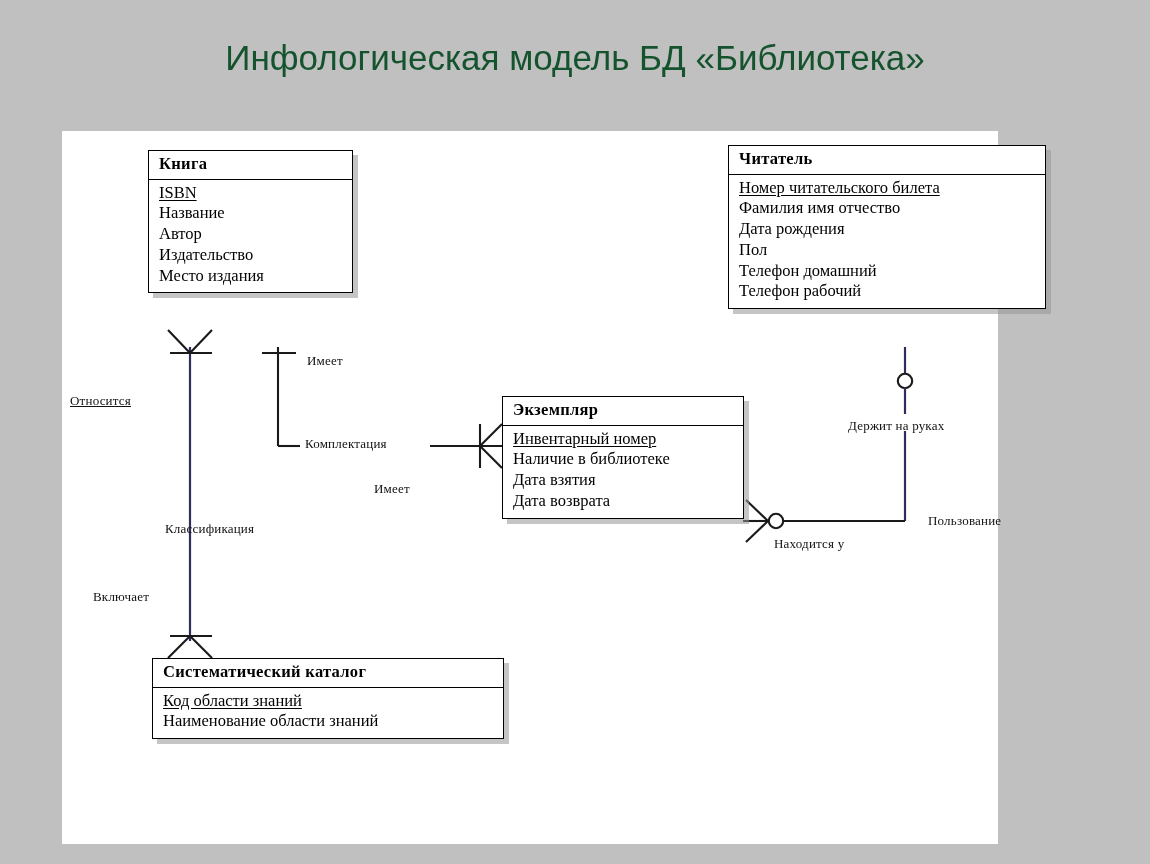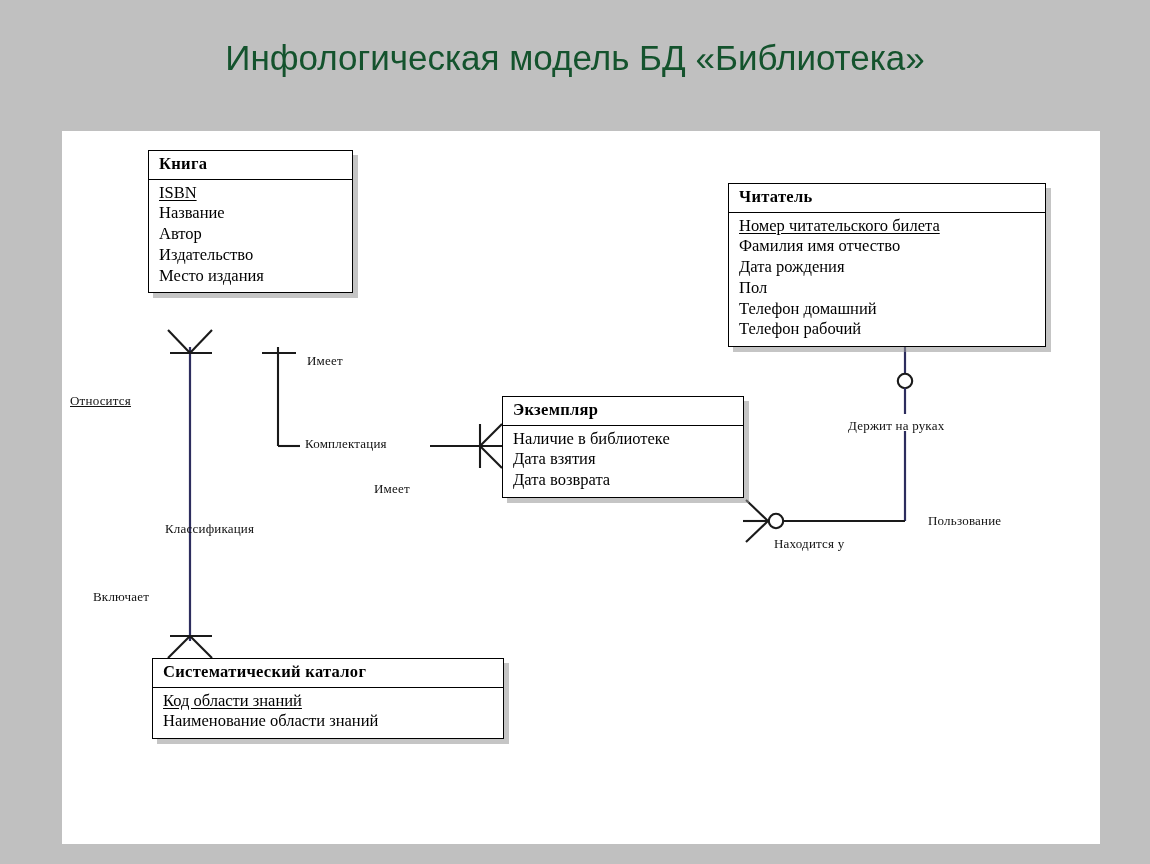--- a/index.html
+++ b/index.html
@@ -30,21 +30,21 @@
     font-size: 35px;
     font-weight: normal;
     color: #14532d;
     letter-spacing: 0px;
     white-space: nowrap;
   }
   #canvas {
     position: absolute;
     left: 62px;
     top: 131px;
-    width: 1038px;
+    width: 936px;
     height: 713px;
     background: #ffffff;
   }
   
   .entity {
     position: absolute;
     background: #ffffff;
     border: 1.6px solid #000000;
     box-shadow: 5px 5px 0 0 rgba(150,150,150,0.55);
     box-sizing: border-box;
@@ -140,35 +140,36 @@
       <div class="ent-title">Книга</div>
       <div class="attrs">
         <div class="attr pk">ISBN</div>
         <div class="attr">Название</div>
         <div class="attr">Автор</div>
         <div class="attr">Издательство</div>
         <div class="attr">Место издания</div>
       </div>
     </div>
 
-    <div class="entity" style="left:666px; top:14px; width:318px;margin-top:38px;">
+    <div class="entity" style="left:666px; top:14px; width:318px;">
       <div class="ent-title">Читатель</div>
       <div class="attrs">
         <div class="attr pk">Номер читательского билета</div>
         <div class="attr">Фамилия имя отчество</div>
         <div class="attr">Дата рождения</div>
         <div class="attr">Пол</div>
         <div class="attr">Телефон домашний</div>
         <div class="attr">Телефон рабочий</div>
       </div>
     </div>
 
     <div class="entity" style="left:440px; top:265px; width:242px;">
       <div class="ent-title">Экземпляр</div>
       <div class="attrs">
+        <div class="attr pk">Инвентарный  номер</div>
         <div class="attr">Наличие в библиотеке</div>
         <div class="attr">Дата взятия</div>
         <div class="attr">Дата возврата</div>
       </div>
     </div>
 
     <div class="entity" style="left:90px; top:527px; width:352px;">
       <div class="ent-title">Систематический каталог</div>
       <div class="attrs">
         <div class="attr pk">Код области знаний</div>

